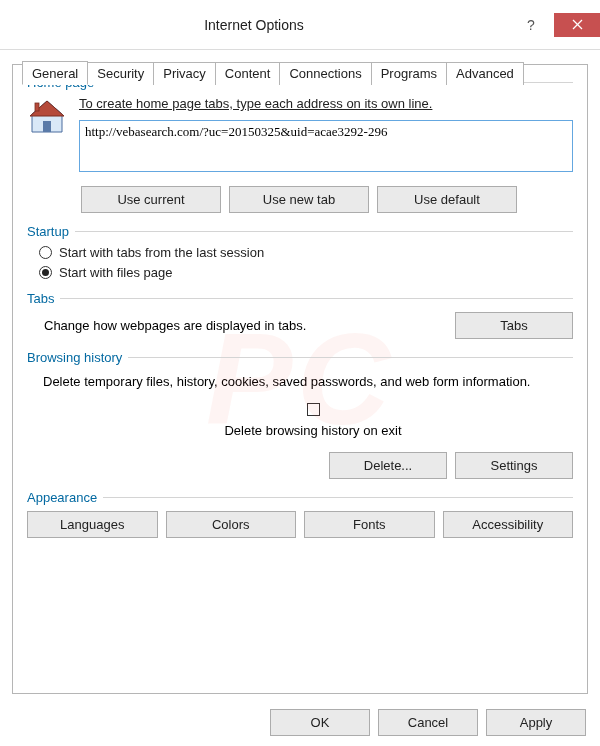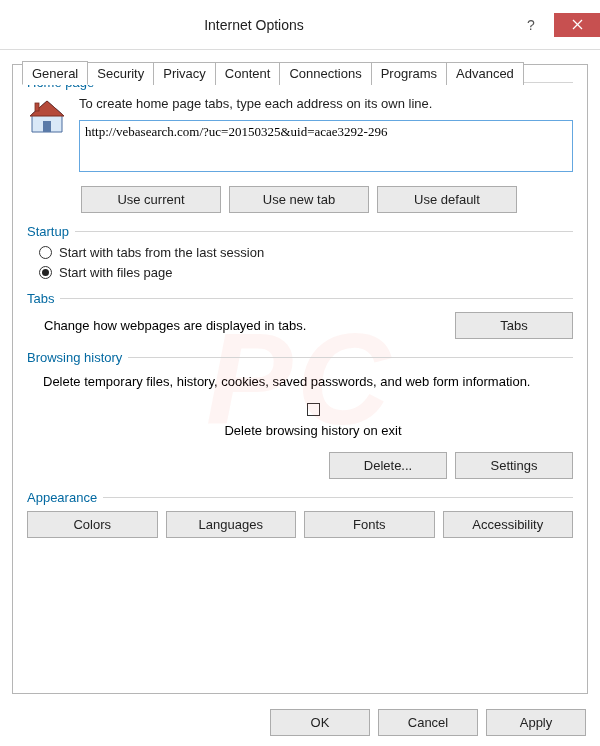--- a/index.html
+++ b/index.html
@@ -18,21 +18,21 @@
 .panel { position: absolute; top: 64px; left: 12px; right: 12px; bottom: 52px; border: 1px solid #b5b5b5; padding: 10px 14px 14px 14px; }
 
 .section { margin-bottom: 11px; }
 .section-title { font-size: 13px; color: #0369a1; position: relative; display: flex; align-items: center; margin-bottom: 6px; }
 .section-title span { background: #fff; padding-right: 6px; }
 .section-title::after { content: ""; flex: 1; height: 1px; background: #d4d4d4; }
 
 .homepage-row { display: flex; gap: 12px; margin-top: 6px; }
 .home-icon { width: 40px; height: 40px; flex-shrink: 0; }
 .homepage-col { flex: 1; }
-.homepage-desc { font-size: 13px; color: #222; margin-bottom: 9px; }
+.homepage-desc { font-size: 13px; color: #222; margin-bottom: 9px; text-decoration: underline; }
 .homepage-textarea { width: 100%; height: 52px; border: 1px solid #64a7e0; padding: 3px 5px; font-size: 13px; font-family: "Segoe UI"; resize: none; overflow-y: scroll; outline: none; }
 .homepage-btns { display: flex; gap: 8px; margin-top: 10px; margin-left: 54px; }
 
 .btn { height: 27px; background: #eaeaea; border: 1px solid #acacac; font-size: 13px; color: #222; cursor: pointer; padding: 0 10px; display: inline-flex; align-items: center; justify-content: center; }
 .btn.w110 { width: 140px; }
 .btn.w100 { width: 118px; }
 .btn.w90 { width: 100px; }
 
 .radio-group { margin-left: 12px; }
 .radio-row { display: flex; align-items: center; gap: 7px; font-size: 13px; color: #222; margin-bottom: 5px; cursor: pointer; }
@@ -144,22 +144,22 @@
       <button class="btn w100">Delete...</button>
       <button class="btn w100">Settings</button>
     </div>
   </div>
 
   <div class="section" style="margin-bottom:0">
     <div class="section-title">
         <span>Appearance</span>
       </div>
     <div class="appearance-btns">
+      <button class="btn w100" style="flex:1">Languages</button>
       <button class="btn w100" style="flex:1">Colors</button>
-      <button class="btn w100" style="flex:1">Languages</button>
       <button class="btn w100" style="flex:1">Fonts</button>
       <button class="btn w100" style="flex:1">Accessibility</button>
     </div>
   </div>
 </div>
 
 <div class="footer">
   <button class="btn w90">OK</button>
   <button class="btn w90">Cancel</button>
   <button class="btn w90">Apply</button>

